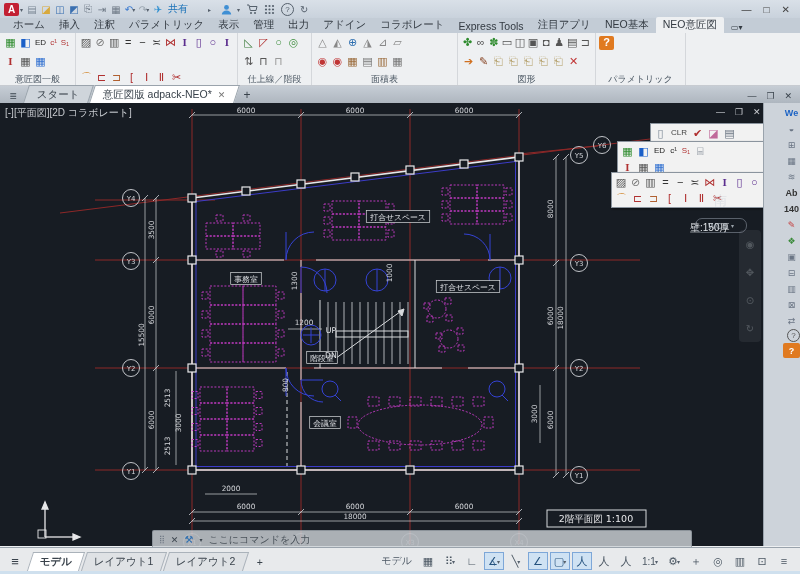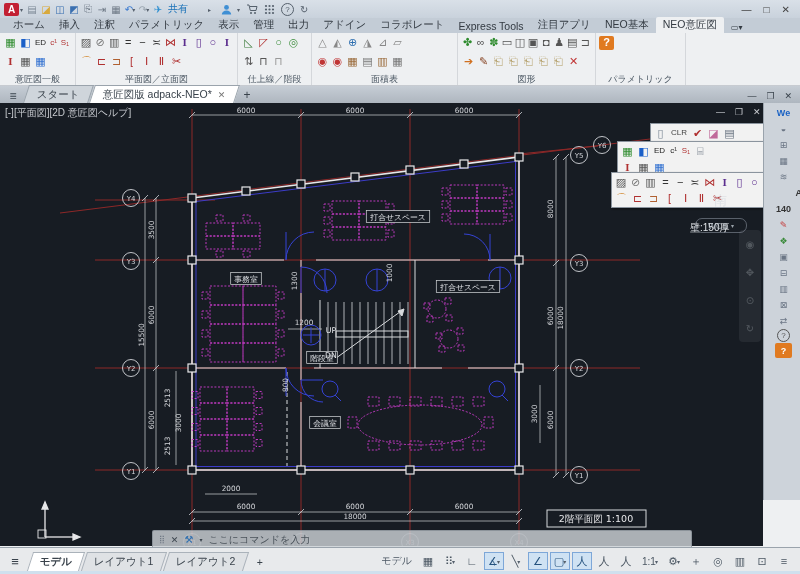--- a/index.html
+++ b/index.html
@@ -65,22 +65,22 @@
   
   #navbar{left:739px;top:230px;width:22px;height:112px;background:rgba(225,230,235,.07);border-radius:4px;
           display:flex;flex-direction:column;align-items:center;justify-content:space-around;color:rgba(220,226,232,.25);font-size:10px;}
   
   #dw-btns{left:716px;top:107px;display:flex;gap:10px;color:#c9ccd1;font-size:9px;}
   
   #cmdline{left:152px;top:530px;width:540px;height:19px;background:rgba(204,209,214,.82);border:1px solid rgba(120,128,136,.6);
            border-radius:2px;display:flex;align-items:center;gap:6px;padding:0 6px;box-sizing:border-box;color:#3c454e;}
   #cmd-placeholder{color:#4a525a;font-size:10px;}
   
-  #rightstrip{left:763px;top:103px;width:37px;height:397px;background:#cdd3da;border-left:1px solid #9aa3ac;
-              display:flex;flex-direction:column;align-items:center;padding:2px 0 0 3px;box-sizing:border-box;}
+  #rightstrip{left:763px;top:103px;width:37px;height:443px;background:#cdd3da;border-left:1px solid #9aa3ac;
+              display:flex;flex-direction:column;align-items:flex-end;padding:2px 0 0 3px;box-sizing:border-box;}
   .rs-icon{width:17px;height:15px;display:flex;align-items:center;justify-content:center;font-size:9px;margin-bottom:1px;}
   .rs-circle{border-radius:50%;border:1px solid #555;width:11px;height:11px;font-size:8px;}
   
   #statusbar{left:0;top:547px;width:800px;height:27px;background:#e8eaec;border-top:1px solid #9aa3ac;
              box-sizing:border-box;display:flex;align-items:center;}
   #statusbar:after{content:"";position:absolute;left:0;bottom:0;width:800px;height:3px;background:#cfe0ee;}
   #lt-menu{width:30px;text-align:center;color:#39424b;font-size:13px;}
   .ltab{padding:2px 9px;transform:skewX(-18deg);background:#dfe2e5;border:1px solid #aab2ba;border-bottom:0;
         margin-right:2px;font-size:10.5px;color:#39424b;}
   .ltab>span{display:inline-block;transform:skewX(18deg);}
@@ -195,21 +195,20 @@
       </div>
       <div class="icon-row">
         <span class="ric" style="color: rgb(208, 128, 32);">⌒</span>
         <span class="ric" style="color: rgb(176, 48, 48);">⊏</span>
         <span class="ric" style="color: rgb(176, 96, 48);">⊐</span>
         <span class="ric" style="color: rgb(176, 48, 48);">[</span>
         <span class="ric" style="color: rgb(176, 48, 48);">Ⅰ</span>
         <span class="ric" style="color: rgb(176, 48, 48);">Ⅱ</span>
         <span class="ric" style="color: rgb(176, 48, 48);">✂</span>
       </div>
-      <div class="panel-label">平面図／立面図</div>
     </div>
     <div class="panel" style="width: 74px;">
       <div class="icon-row">
         <span class="ric" style="color: rgb(60, 124, 60);">◺</span>
         <span class="ric" style="color: rgb(176, 48, 48);">◸</span>
         <span class="ric" style="color: rgb(63, 143, 63);">○</span>
         <span class="ric" style="color: rgb(63, 143, 63);">◎</span>
       </div>
       <div class="icon-row">
         <span class="ric" style="color: rgb(85, 85, 85);">⇅</span>
@@ -580,21 +579,21 @@
       <text x="468" y="187" fill="#e6e8ec" font-size="7.8" text-anchor="middle">打合せスペース</text>
       <rect x="309.7" y="313.5" width="30.599999999999998" height="12" fill="#171c23" stroke="#d8dadd" stroke-width="0.7"></rect>
       <text x="325" y="323" fill="#e6e8ec" font-size="7.8" text-anchor="middle">会議室</text>
       <rect x="306.7" y="248.5" width="30.599999999999998" height="12" fill="#171c23" stroke="#d8dadd" stroke-width="0.7"></rect>
       <text x="322" y="258" fill="#e6e8ec" font-size="7.8" text-anchor="middle">階段室</text>
       <text x="331" y="230" fill="#e6e8ec" font-size="7.8" text-anchor="middle">UP</text>
       <text x="331" y="255" fill="#e6e8ec" font-size="7.8" text-anchor="middle">DN</text>
     </g>
 </svg>
 
-<div id="vp-label" class="abs">[-][平面図][2D 意匠図ヘルプ]</div>
+<div id="vp-label" class="abs">[-][平面図][2D コラボレート]</div>
 <div id="dw-btns" class="abs">
   <span>—</span>
   <span>❐</span>
   <span>✕</span>
 </div>
 
 <div class="ftb abs" style="left:650px;top:123px;width:122px;">
   <div class="icon-row" id="ftb-a">
       <span class="ric" style="color: rgb(123, 135, 148);">▯</span>
       <span class="ric txt" style="color: rgb(68, 68, 68);">CLR</span>

